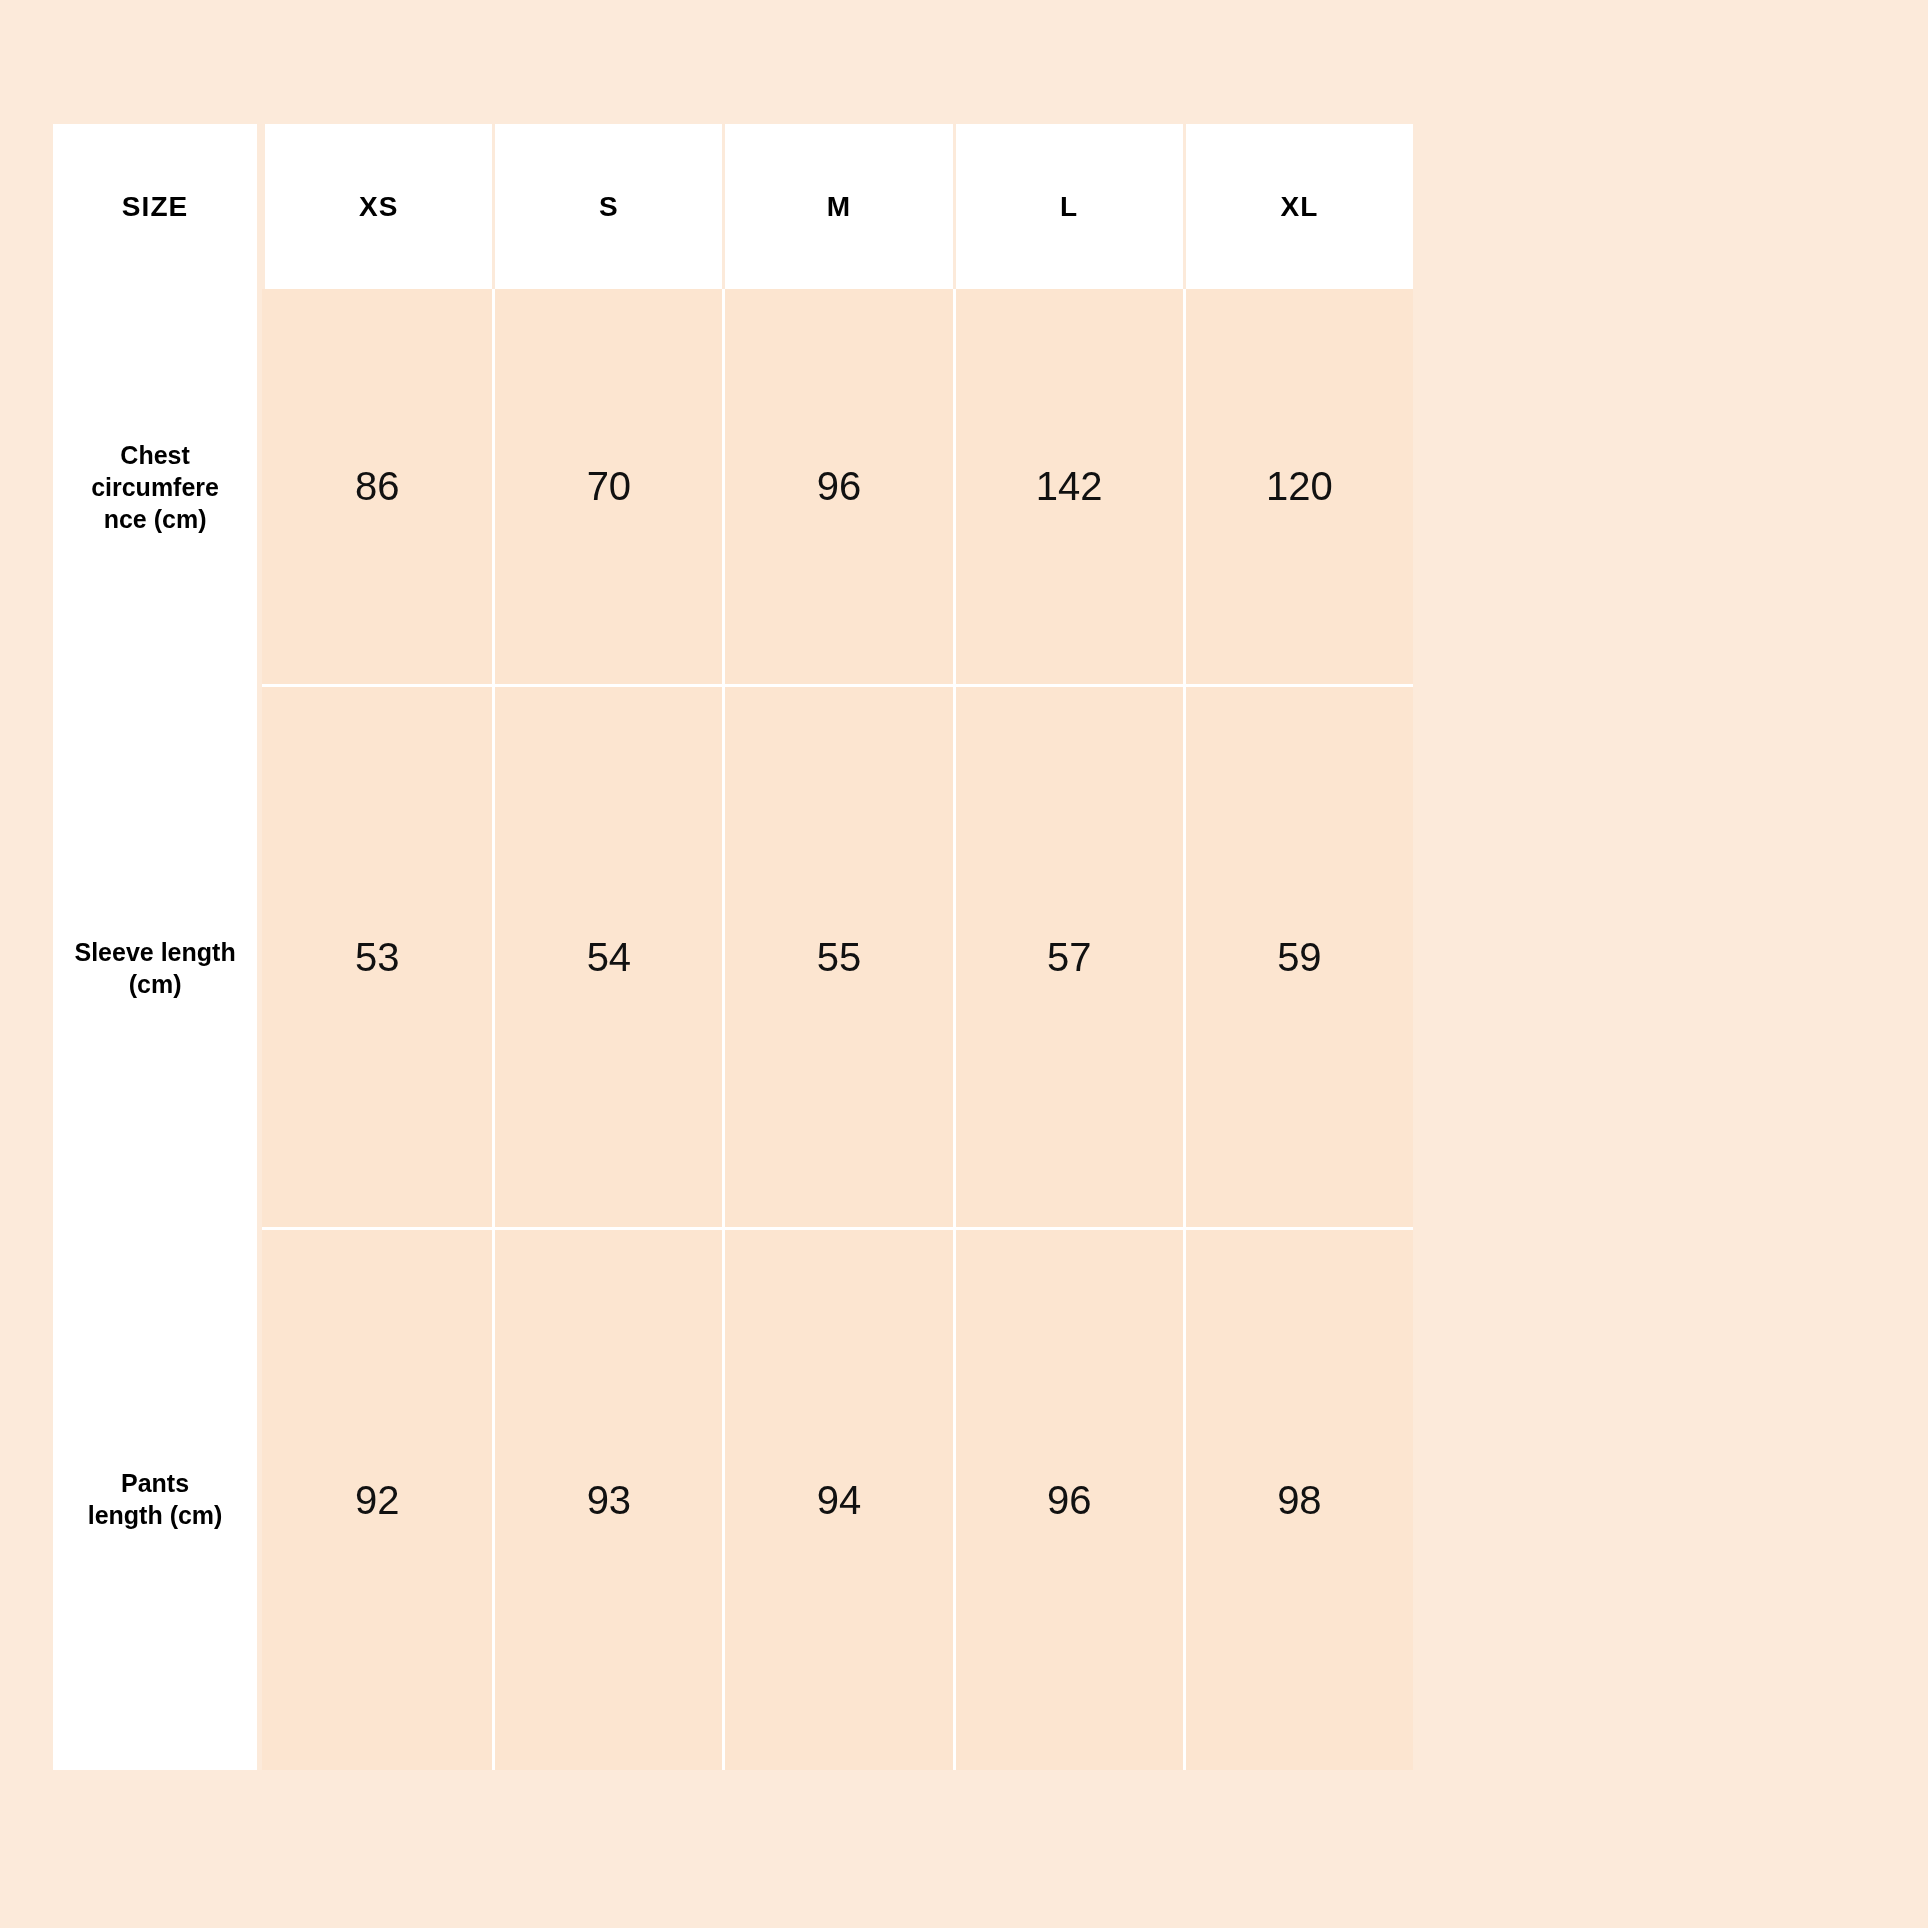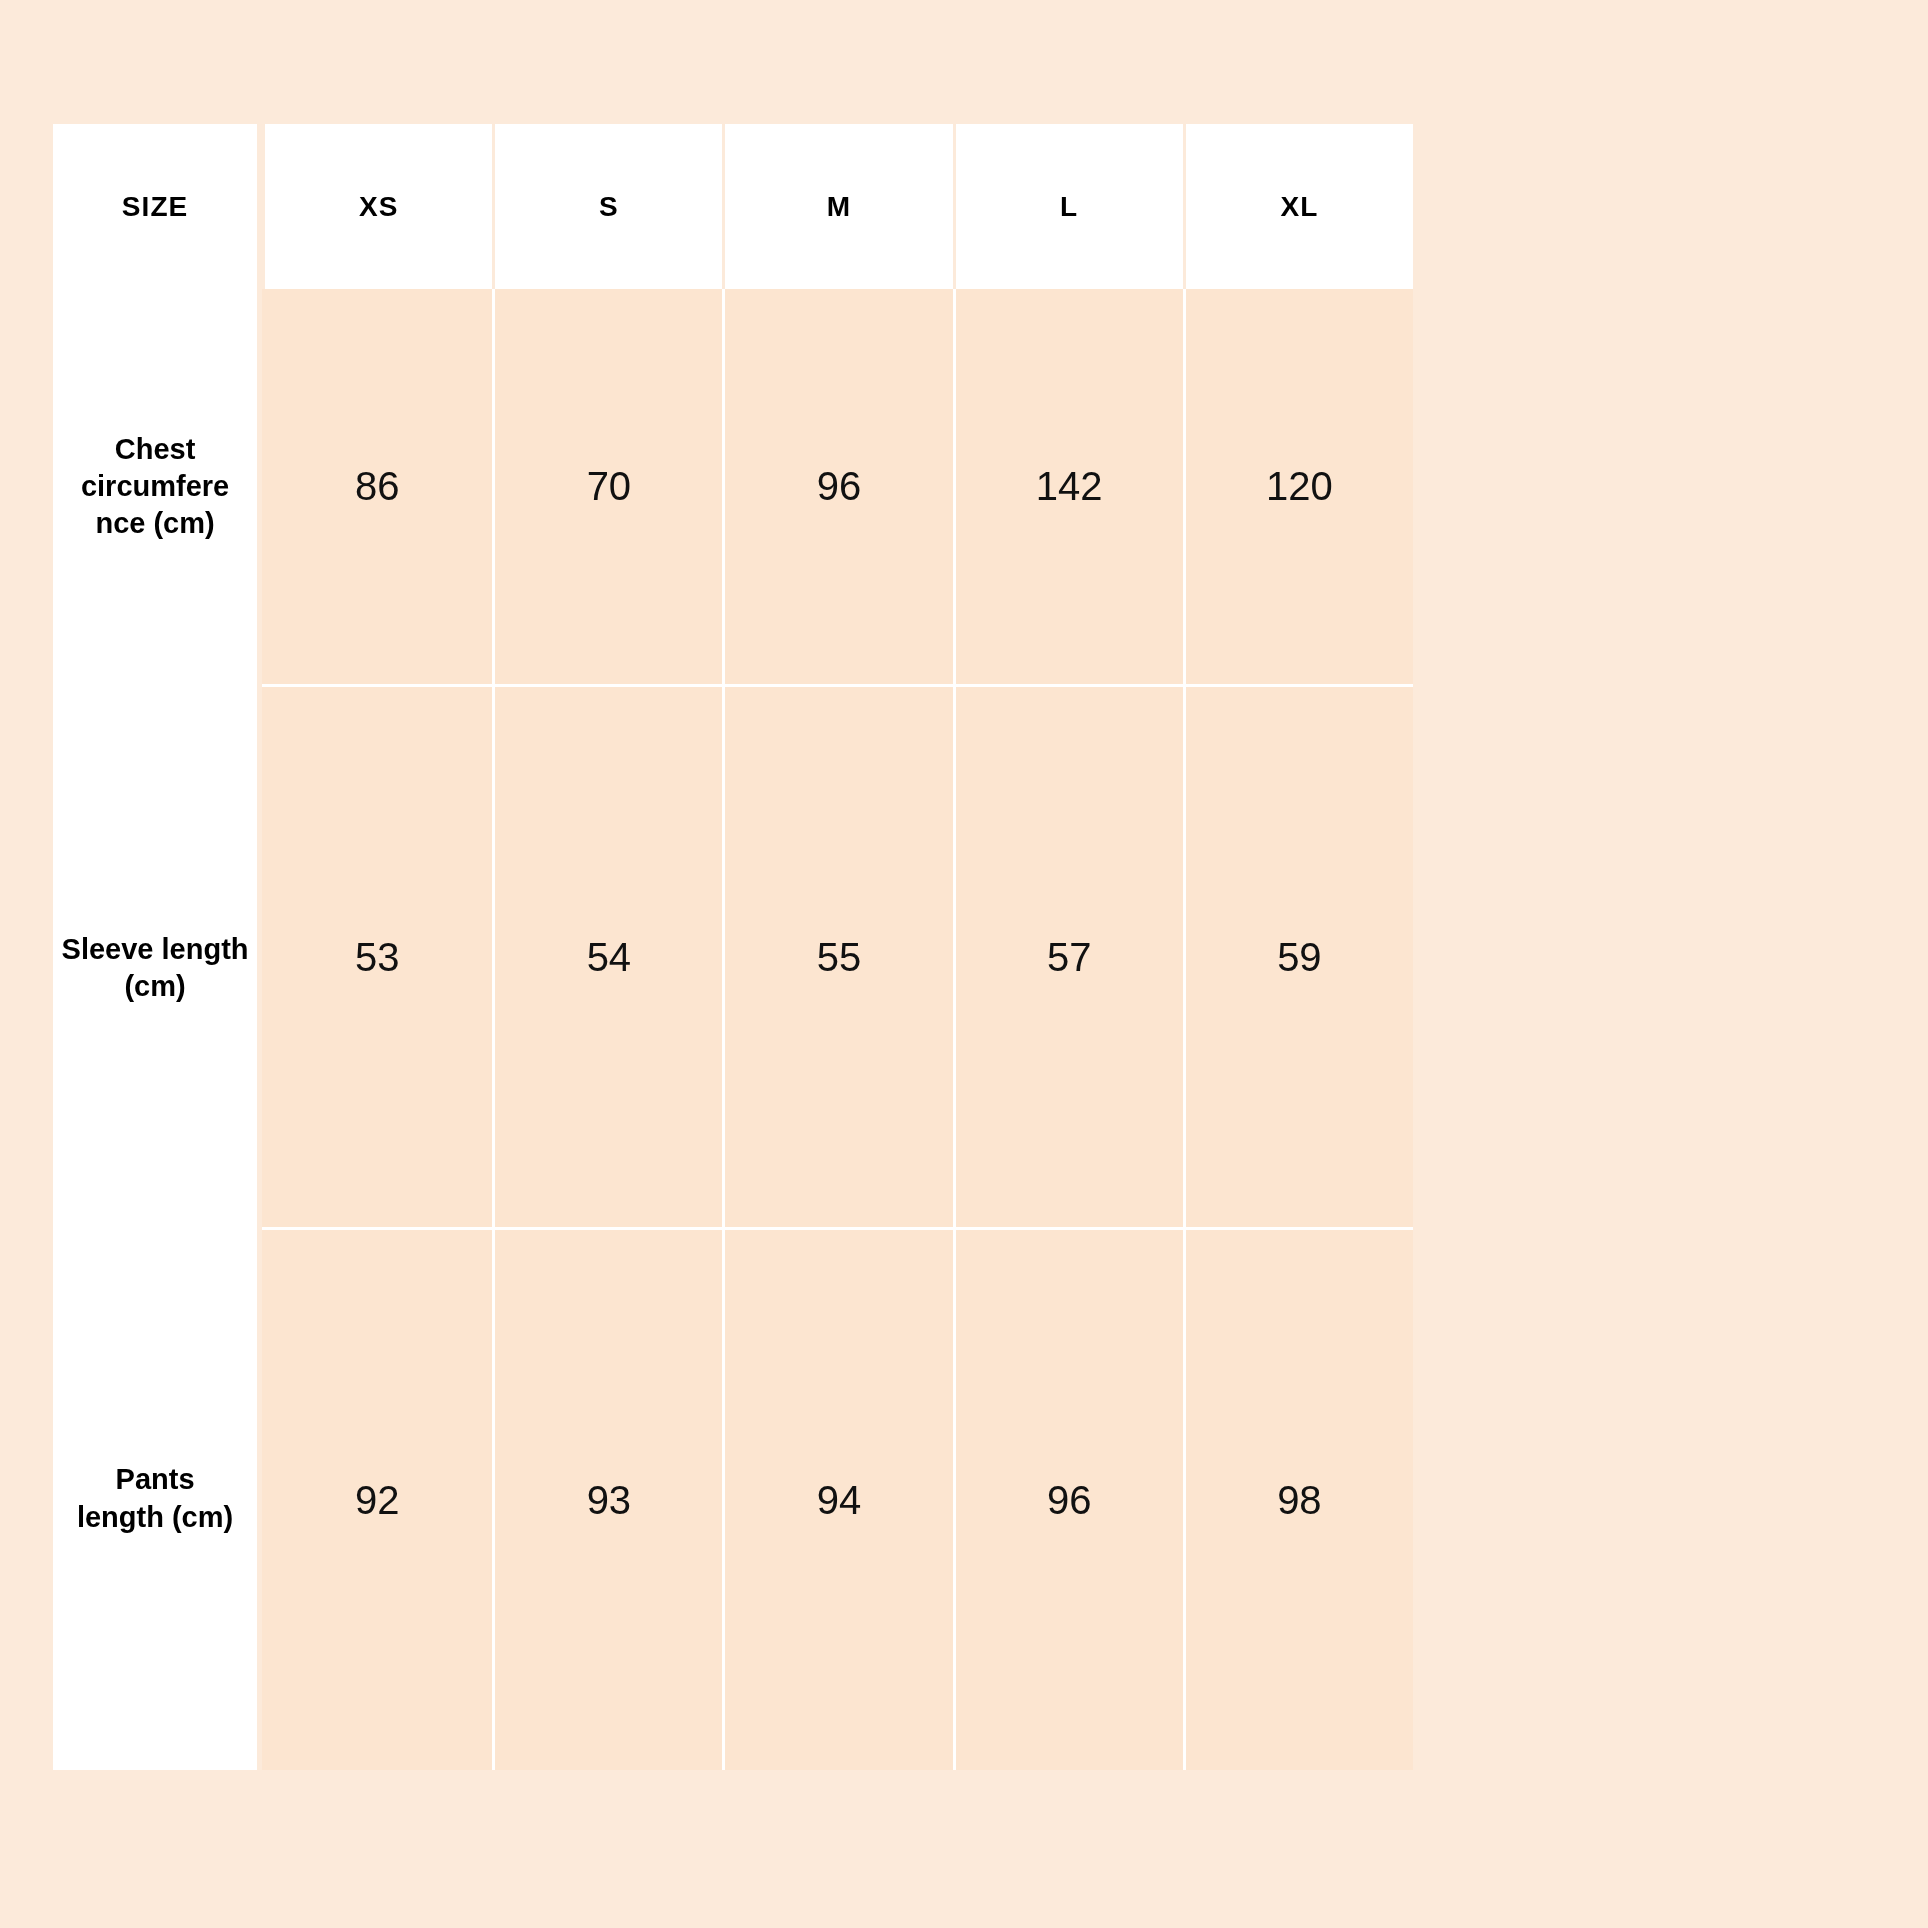--- a/index.html
+++ b/index.html
@@ -58,21 +58,21 @@
   th.size-head-cell:first-of-type { border-left: none; }
 
   
   tr.data-row { height: 287px; }
   tr.data-row:nth-child(1) { height: 209px; }
 
   td.row-label-cell {
     background: #ffffff;
     color: #000000;
     font-weight: bold;
-    font-size: 29px;
+    font-size: 25px;
     line-height: 1.28;
     text-align: center;
     vertical-align: middle;
     padding: 0 1.9px;
     word-break: break-all;
     overflow-wrap: anywhere;
     border-right: 5.6px solid #fceada;
   }
 
   td.value-cell {

